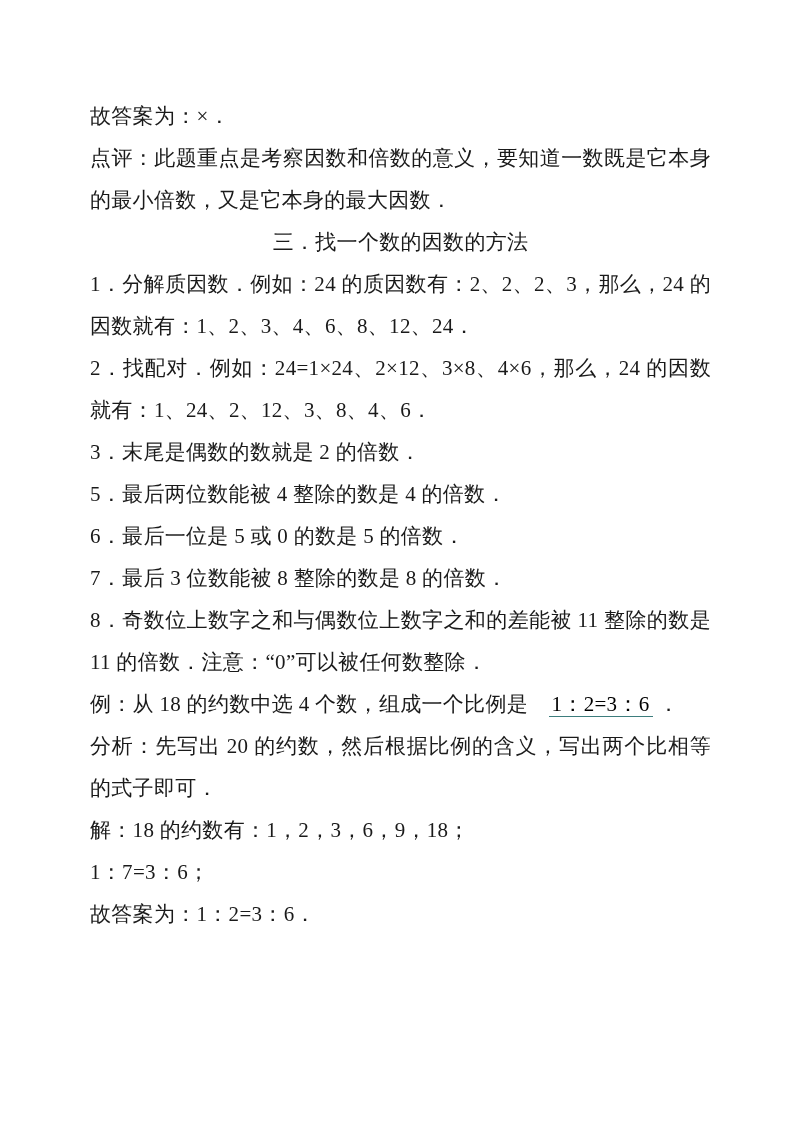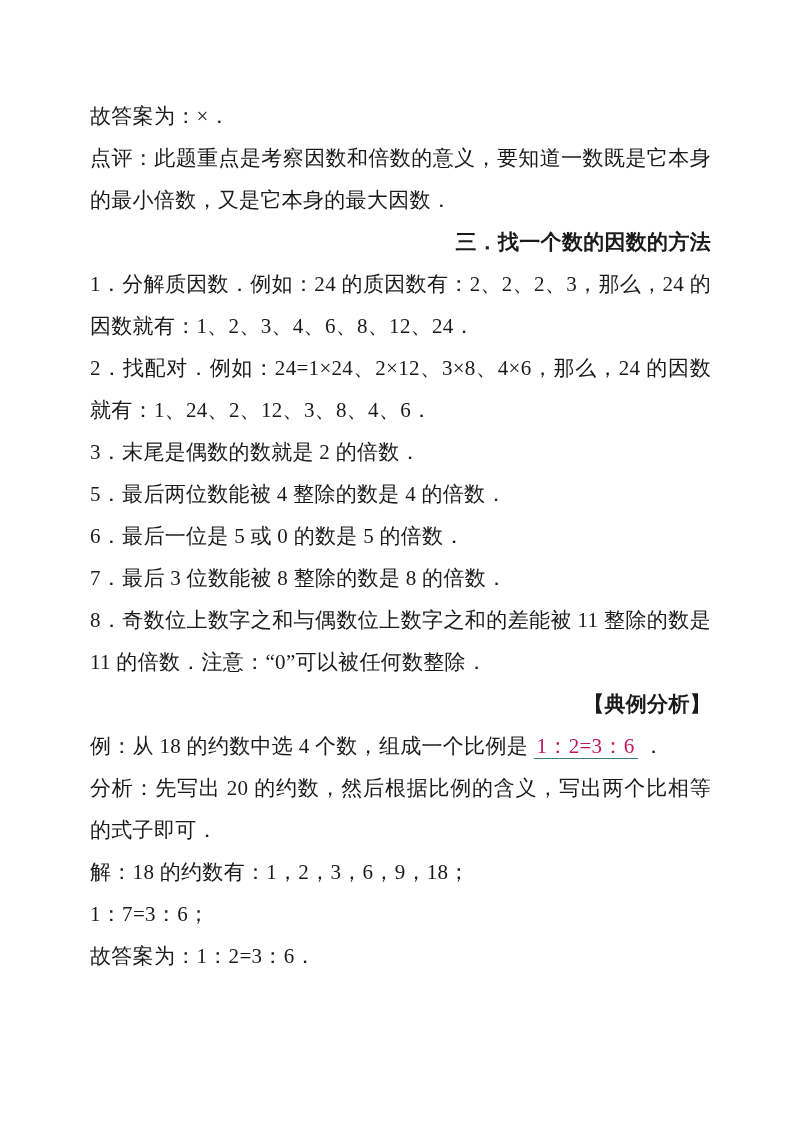--- a/index.html
+++ b/index.html
@@ -20,23 +20,23 @@
   }
   .doc-body p {
     margin: 0;
     font-size: 21px;
     line-height: 42px;
     text-align: justify;
     text-justify: inter-ideograph;
     letter-spacing: 0.3px;
   }
   .doc-body p.heading {
-    font-weight: bold;
+    font-weight: normal;
     font-family: "Liberation Sans", "DejaVu Sans", sans-serif;
-    text-align: right;
+    text-align: center;
   }
   .answer-blank {
     border-bottom: 1px solid;
     padding: 0 3px;
     text-decoration: none;
   }
 </style>
 </head>
 <body>
 
@@ -45,20 +45,19 @@
       <p>故答案为：×．</p>
       <p>点评：此题重点是考察因数和倍数的意义，要知道一数既是它本身的最小倍数，又是它本身的最大因数．</p>
       <p class="heading">三．找一个数的因数的方法</p>
       <p>1．分解质因数．例如：24 的质因数有：2、2、2、3，那么，24 的因数就有：1、2、3、4、6、8、12、24．</p>
       <p>2．找配对．例如：24=1×24、2×12、3×8、4×6，那么，24 的因数就有：1、24、2、12、3、8、4、6．</p>
       <p>3．末尾是偶数的数就是 2 的倍数．</p>
       <p>5．最后两位数能被 4 整除的数是 4 的倍数．</p>
       <p>6．最后一位是 5 或 0 的数是 5 的倍数．</p>
       <p>7．最后 3 位数能被 8 整除的数是 8 的倍数．</p>
       <p>8．奇数位上数字之和与偶数位上数字之和的差能被 11 整除的数是 11 的倍数．注意：“0”可以被任何数整除．</p>
-      <p class="heading">【典例分析】</p>
-      <p><span>例：从 18 的约数中选 4 个数，组成一个比例是 </span><span class="answer-blank" style="color: #be185d; border-bottom-color: rgb(61, 125, 125);">1：2=3：6</span><span> ．</span></p>
+      <p><span>例：从 18 的约数中选 4 个数，组成一个比例是 </span><span class="answer-blank" style="color: #000000; border-bottom-color: rgb(61, 125, 125); margin-left: 15px;">1：2=3：6</span><span> ．</span></p>
       <p>分析：先写出 20 的约数，然后根据比例的含义，写出两个比相等的式子即可．</p>
       <p>解：18 的约数有：1，2，3，6，9，18；</p>
       <p>1：7=3：6；</p>
       <p>故答案为：1：2=3：6．</p>
     </section>
 </main>
 
 </body></html>

